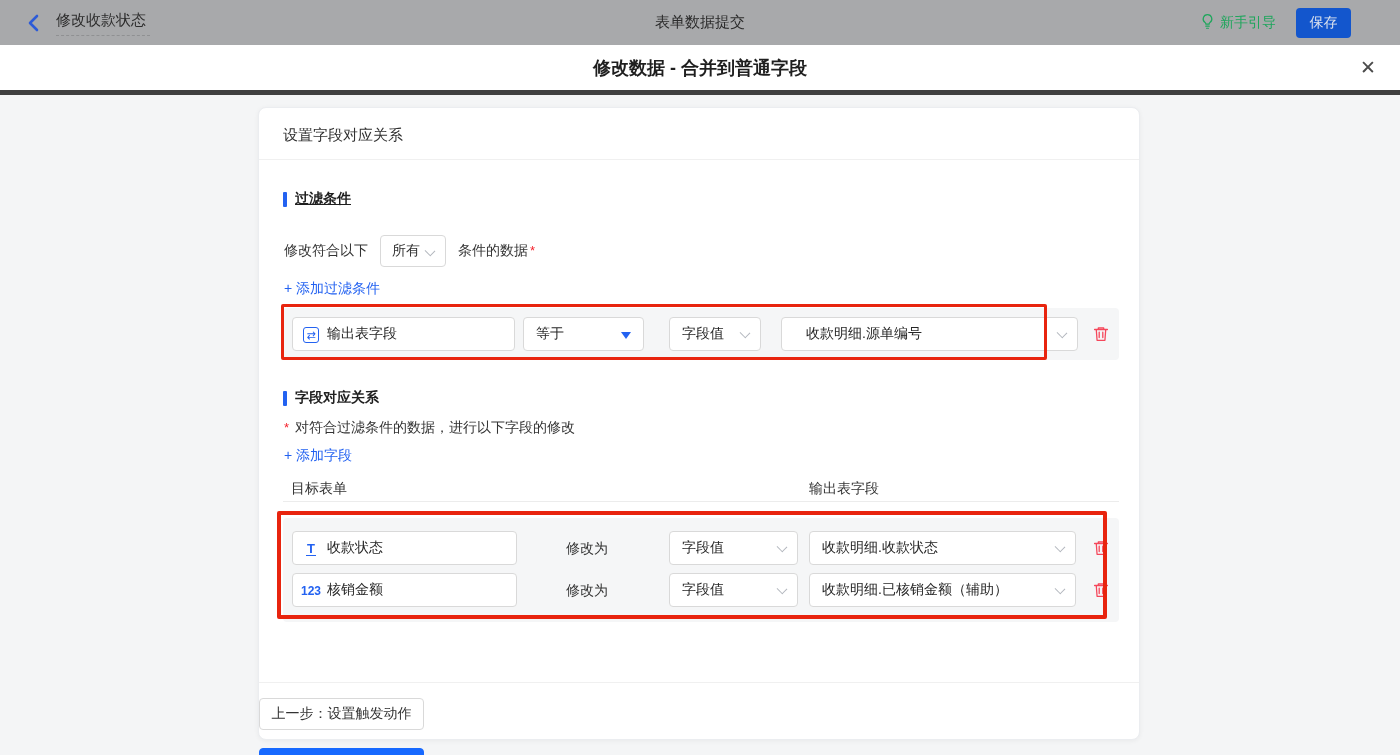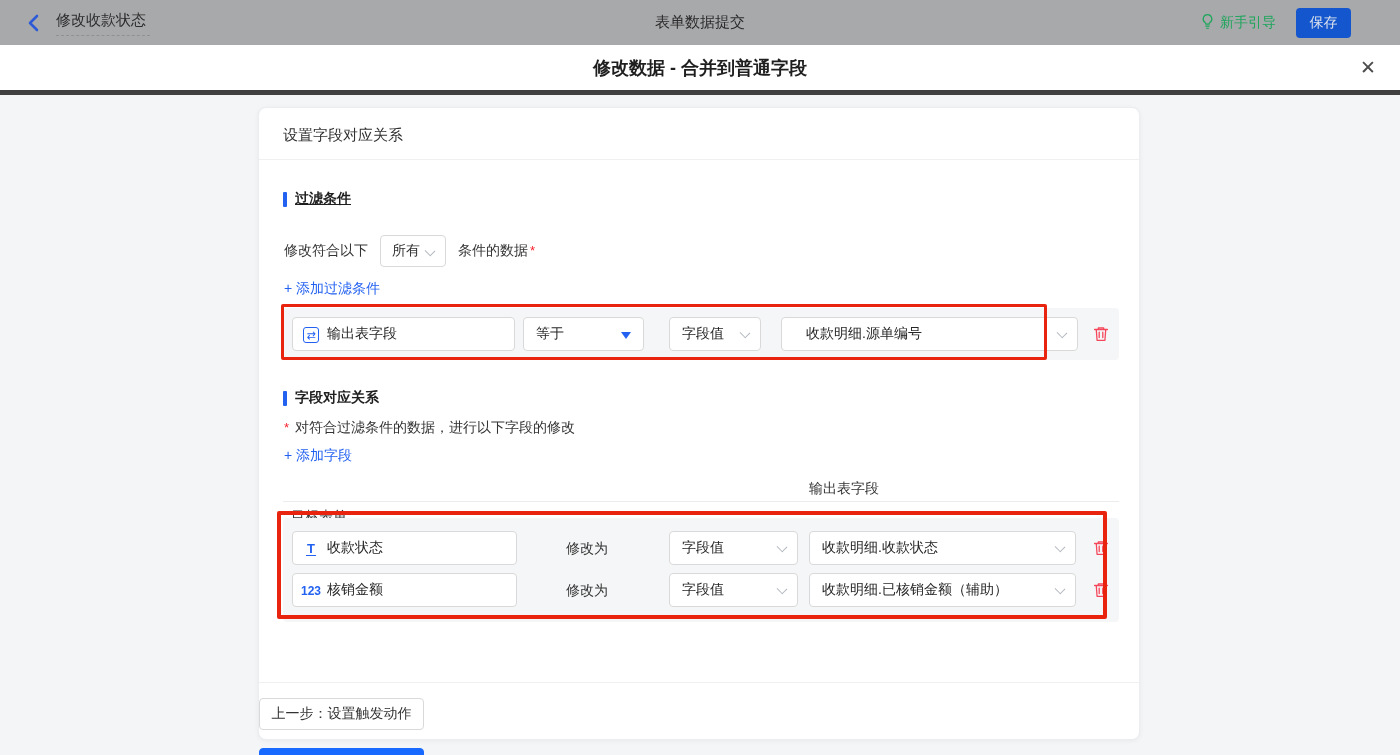--- a/index.html
+++ b/index.html
@@ -148,21 +148,21 @@
 
   <div class="sec-title sec2">
     <span class="sec-bar"></span>
     <span>字段对应关系</span>
   </div>
   <div class="desc-line">
     <span class="req">*</span><span>对符合过滤条件的数据，进行以下字段的修改</span>
   </div>
   <div class="add-link add2">+ 添加字段</div>
 
-  <div class="col-headers" style="left:32px;margin-top:28px;">目标表单</div>
+  <div class="col-headers" style="left:32px;">目标表单</div>
   <div class="col-headers" style="left:550px;">输出表字段</div>
   <div class="div2"></div>
 
   <div class="strip strip2">
 
     <div class="ctrl field-input" style="left:9px; top:13px; width:225px;">
       <span class="f-icon">
           <span class="t-glyph">T</span>
         </span>
       <span>收款状态</span>

